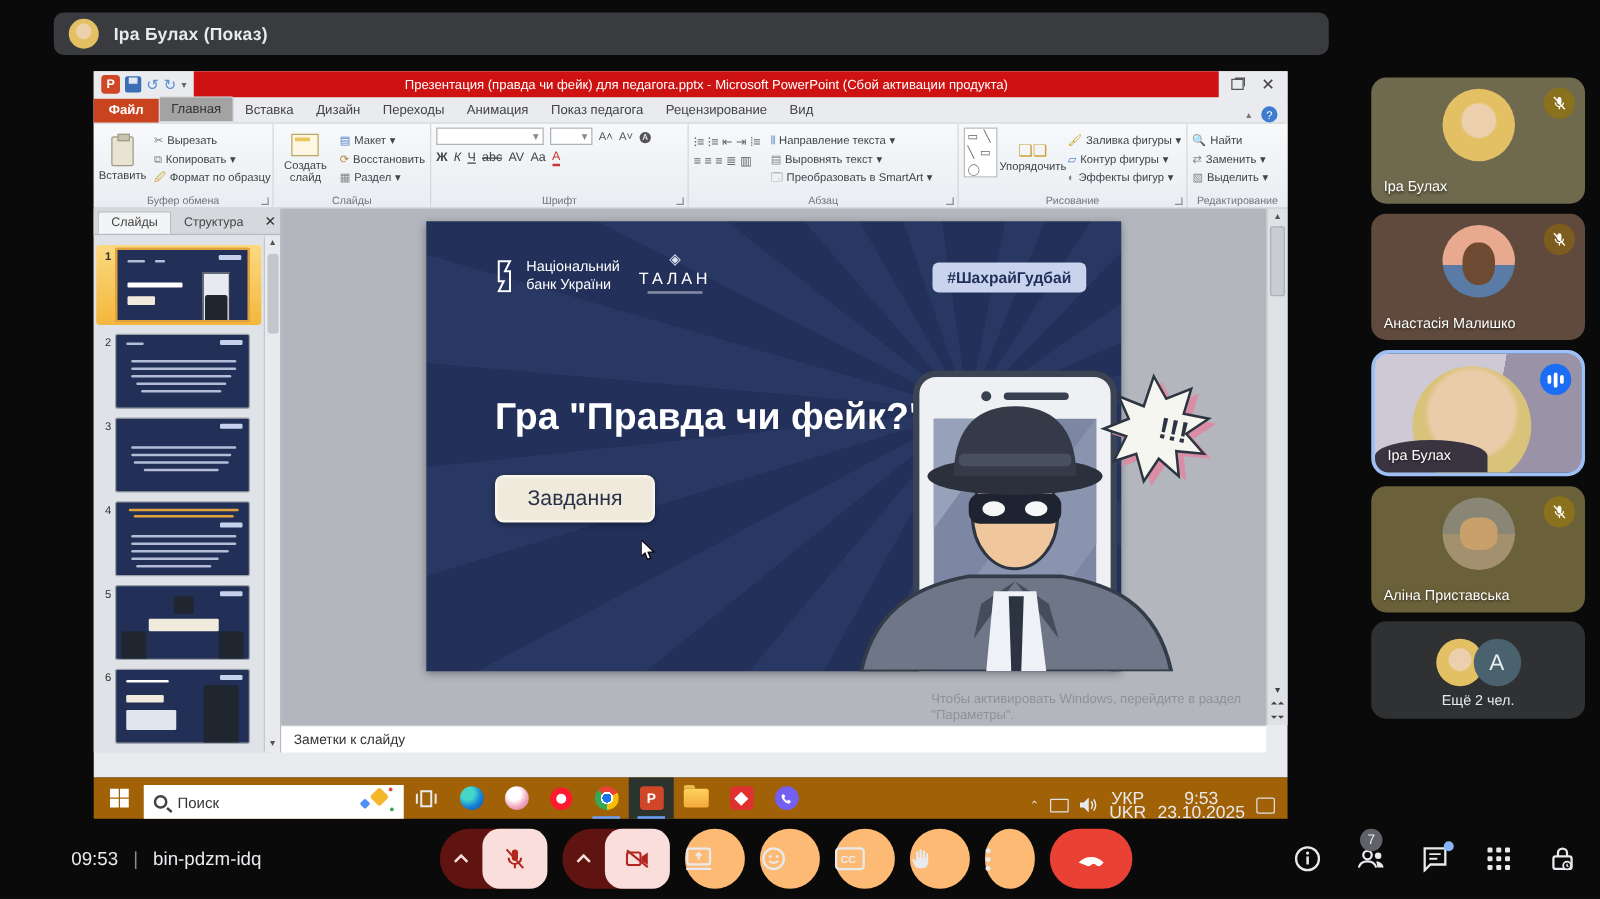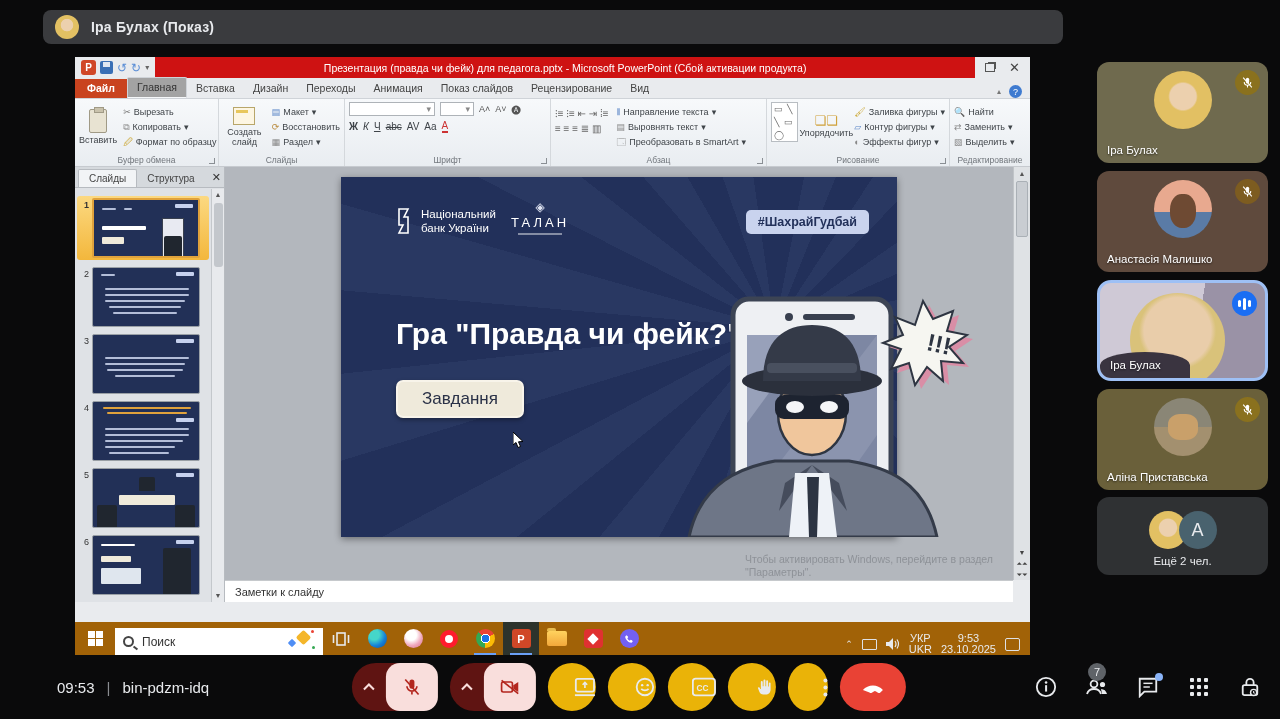--- a/index.html
+++ b/index.html
@@ -166,21 +166,21 @@
                  conic-gradient(from -45deg, #ea4335 0 30%, #fbbc05 0 63%, #34a853 0 100%); }
   .ic-ppt { width:19px; height:19px; background:#d04727; border-radius:3px; color:#fff; font-weight:bold;
             font-size:11px; display:flex; align-items:center; justify-content:center; }
   .ic-folder { width:20px; height:15px; background:linear-gradient(#ffd25e,#f2a83b); border-radius:2px; position:relative; }
   .ic-folder:before { content:""; position:absolute; top:-3px; left:0; width:9px; height:3px; background:#e8bb4e; border-radius:2px 2px 0 0; }
   .ic-red { width:19px; height:19px; background:#e03131; border-radius:4px; display:flex; align-items:center; justify-content:center; }
   .ic-red span { width:8px; height:8px; background:#fff; transform:rotate(45deg); }
   .ic-viber { width:19px; height:19px; background:#7360f2; border-radius:50%; display:flex; align-items:center; justify-content:center; }
   .tray { margin-left:auto; display:flex; align-items:center; gap:9px; padding-right:10px; color:#e8eaed; }
   .tray .chev { font-size:9px; }
-  .tray .txt2 { font-size:11px; line-height:11px; text-align:center; }
+  .tray .txt2 { font-size:14px; line-height:11px; text-align:center; }
   .tray .mon { width:15px; height:11px; border:1.5px solid #dfe1e5; border-radius:1px; position:relative; }
   .tray .notif { width:15px; height:13px; border:1.5px solid #dfe1e5; border-radius:2px; }
 
   
   .tile { position:absolute; left:1097px; width:171px; border-radius:12px; overflow:hidden; }
   .tile .nm { position:absolute; left:10px; bottom:7px; color:#fff; font-size:11.5px; text-shadow:0 1px 2px rgba(0,0,0,.6); }
   .tile .mic-badge { position:absolute; top:8px; right:8px; width:25px; height:25px; border-radius:50%;
                      background:#8a711e; display:flex; align-items:center; justify-content:center; }
   .tile .spk-badge { position:absolute; top:8px; right:8px; width:25px; height:25px; border-radius:50%;
                      background:#1b6ef3; display:flex; align-items:center; justify-content:center; gap:2px; }
@@ -209,21 +209,21 @@
   .t5 .lbl { position:absolute; left:0; right:0; bottom:8px; text-align:center; color:#e8eaed; font-size:11.5px; }
 
   
   .meetbar { position:absolute; left:0; bottom:0; width:1280px; height:64px; display:flex; align-items:center; }
   .meet-left { position:absolute; left:57px; color:#e8eaed; font-size:15px; display:flex; gap:12px; align-items:center; }
   .meet-left .sep { color:#8a8d91; }
   .controls { position:absolute; left:50%; transform:translateX(-52%); display:flex; align-items:center; gap:12px; }
   .grp { display:flex; align-items:center; background:#5f1412; border-radius:26px; height:48px; }
   .grp .chev { width:34px; display:flex; align-items:center; justify-content:center; }
   .chip { width:52px; height:48px; border-radius:14px; background:#f9dedc; display:flex; align-items:center; justify-content:center; }
-  .cbtn { width:48px; height:48px; border-radius:50%; background:#eab308; display:flex; align-items:center; justify-content:flex-end; }
+  .cbtn { width:48px; height:48px; border-radius:50%; background:#fdba74; display:flex; align-items:center; justify-content:flex-start; }
   .endcall { width:66px; height:48px; border-radius:26px; background:#e94235; display:flex; align-items:center; justify-content:center; }
   .meet-right { position:absolute; right:18px; display:flex; align-items:center; gap:27px; }
   .mr { position:relative; width:24px; height:24px; display:flex; align-items:center; justify-content:center; }
   .badge7 { position:absolute; top:-12px; left:50%; transform:translateX(-50%); background:#5f6368; color:#e8eaed;
             min-width:18px; height:18px; border-radius:50%; font-size:11px; display:flex; align-items:center; justify-content:center; }
   .bluedot { position:absolute; top:-2px; right:-3px; width:8px; height:8px; border-radius:50%; background:#8ab4f8; }
 </style>
 </head>
 <body>
 
@@ -253,21 +253,21 @@
         </div>
       </div>
 
       <div class="ribbon-tabs">
         <div class="rtab file">Файл</div>
         <div class="rtab active">Главная</div>
         <div class="rtab">Вставка</div>
         <div class="rtab">Дизайн</div>
         <div class="rtab">Переходы</div>
         <div class="rtab">Анимация</div>
-        <div class="rtab">Показ слайдов</div>
+        <div class="rtab">Показ педагога</div>
         <div class="rtab">Рецензирование</div>
         <div class="rtab">Вид</div>
         <div class="tabs-right">
           <span class="collapser">▴</span>
           <span class="helpq">?</span>
         </div>
       </div>
 
       <div class="ribbon">
         <div class="rgroup" style="width:144px; display:flex; gap:6px;">

